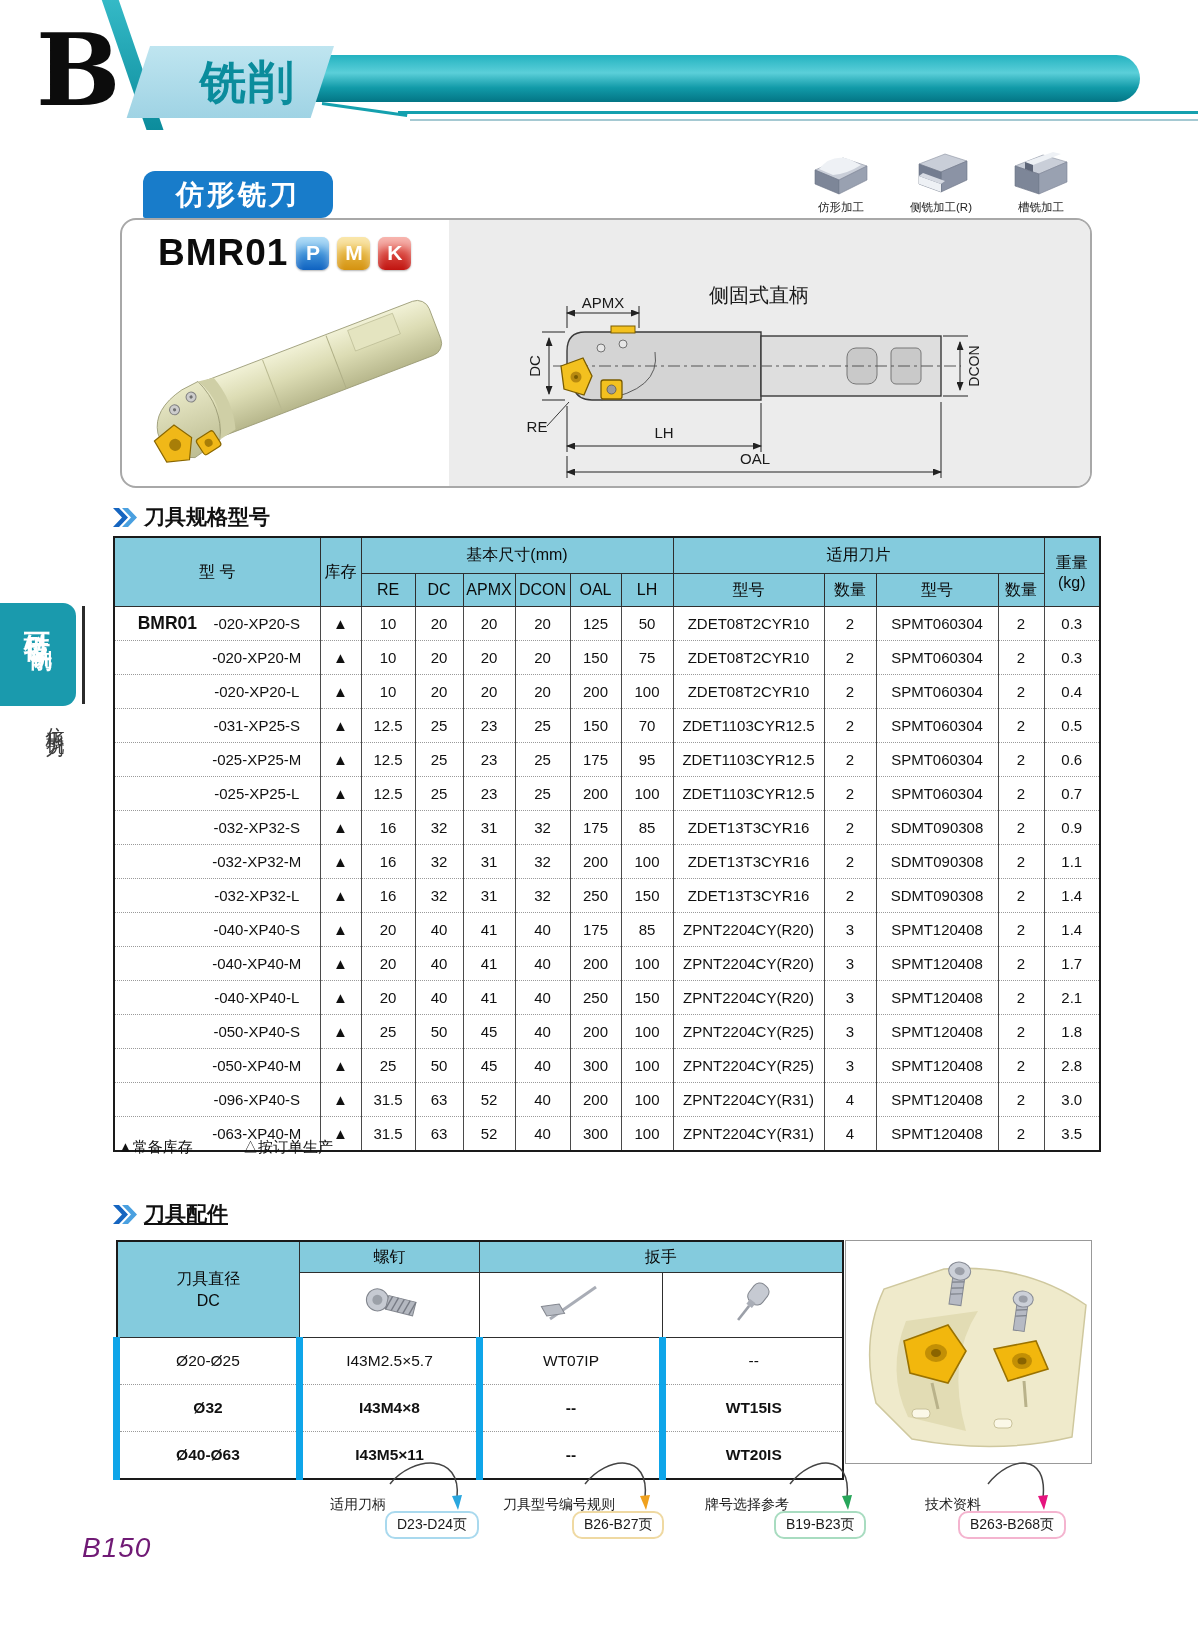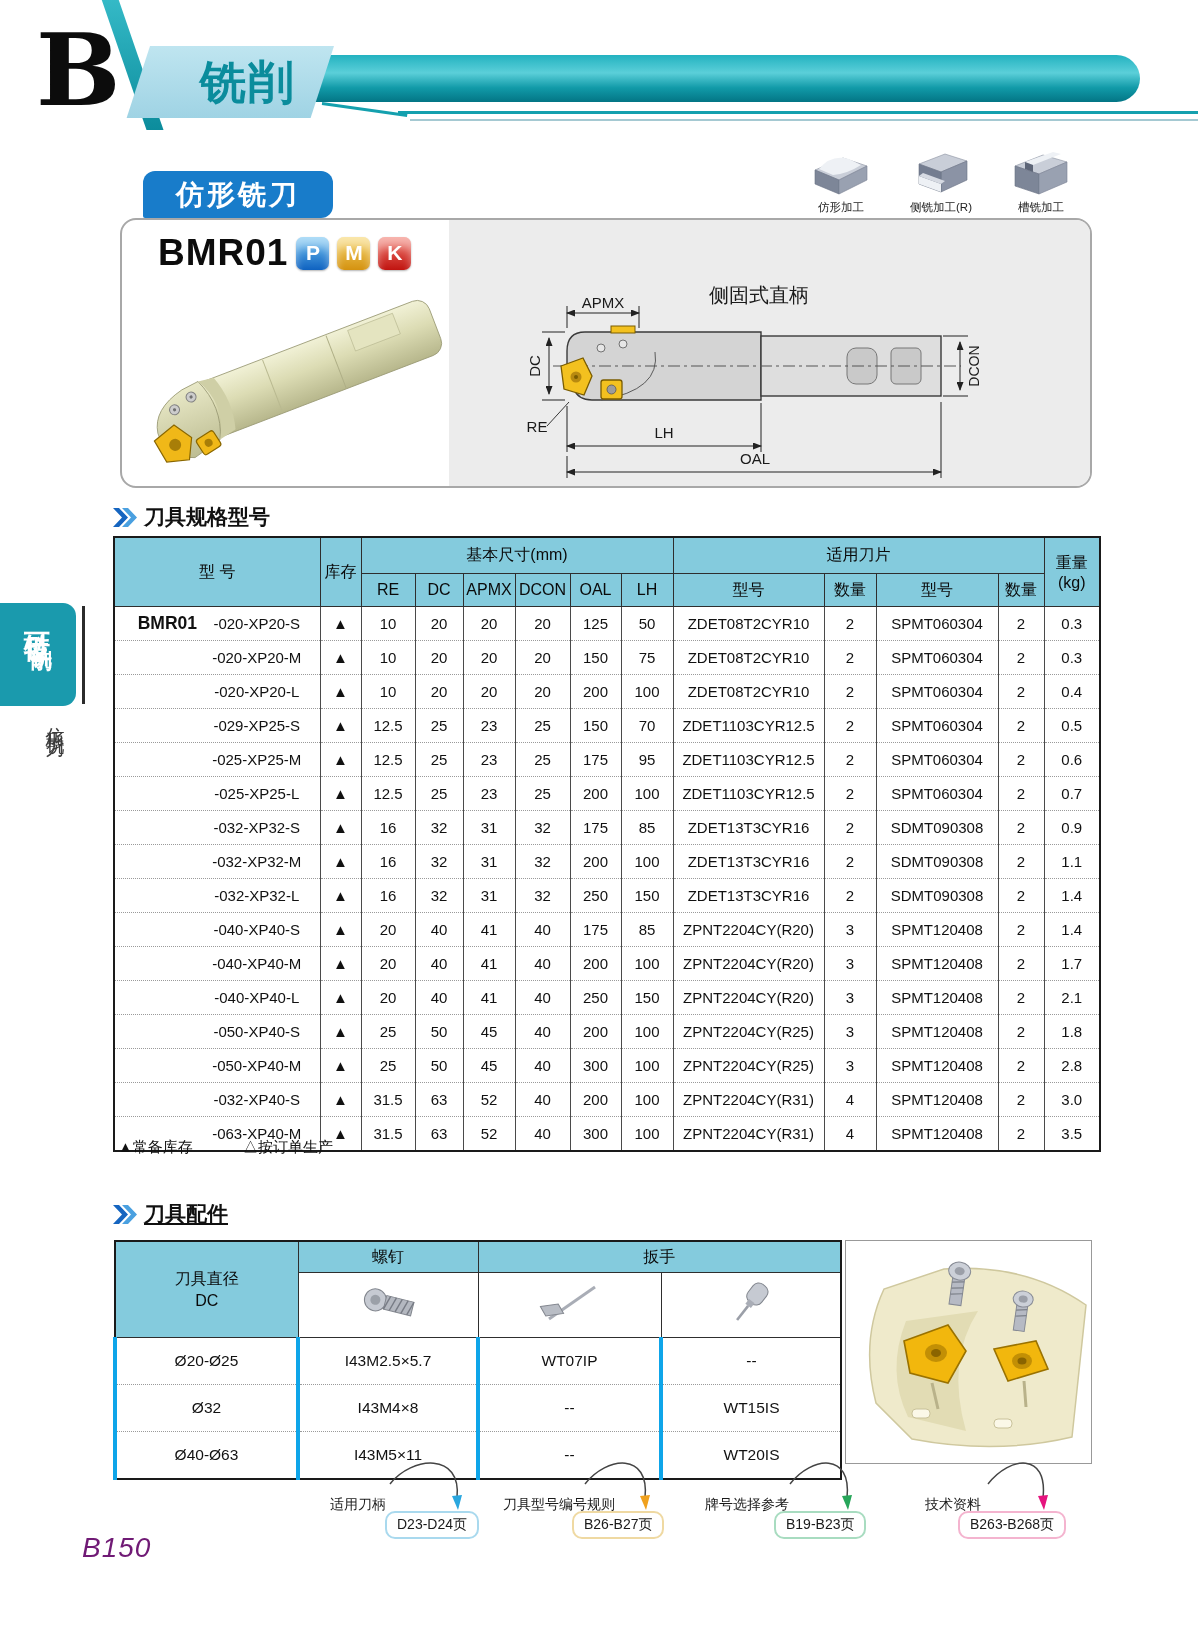--- a/index.html
+++ b/index.html
@@ -70,23 +70,23 @@
   .mprefix { display:inline-block; width:66px; font-weight:bold; font-size:17.5px; }
   .msuffix { font-weight:normal; font-size:15px;margin-left:13px; }
   .footnotes { left:118px; top:1138px; font-size:15px; color:#111; }
   .footnotes span { margin-right:46px; }
 
   
   .acc-wrap { left:113px; top:1240px; }
   table.acc { border-collapse:collapse; table-layout:fixed; width:726px; border:2px solid #1a1a1a; }
   table.acc th { background:#84cbdd; border:1px solid #2e2e2e; font-weight:normal; font-size:16px; color:#0a0a0a; }
   table.acc .img-row td { background:#fff; border:1px solid #2e2e2e; height:62px; text-align:center; }
-  table.acc td { border-left:4px solid #0ea5e9; border-right:1px solid #4a4a4a; font-size:15.5px;
+  table.acc td { border-left:7px solid #0ea5e9; border-right:1px solid #4a4a4a; font-size:15.5px;
                  text-align:center; height:44px; }
-  table.acc tbody.vals tr:not(:first-child) td { border-top:1px dotted #9a9a9a; }
+  table.acc tbody.vals tr:not(:first-child) td { border-top:1px dotted #9a9a9a;font-weight:bold; }
   .dc-head { line-height:1.35; font-size:16px; }
   .acc-img { left:845px; top:1240px; width:245px; height:222px; border:1px solid #999; background:#fff; }
 
   
   .flink-label { position:absolute; font-size:14px; color:#1a1a1a; }
   .fbadge { position:absolute; border:2px solid #ccc; border-radius:10px; background:#fff;
             font-size:14px; padding:3px 10px; color:#1a1a1a; white-space:nowrap; }
   .fsvg { left:0; top:1440px; pointer-events:none; }
   .pageno { left:82px; top:1532px; font-size:28px; font-style:italic; color:#701a75;
             font-family:"Liberation Sans", sans-serif; letter-spacing:1px; }
@@ -336,21 +336,21 @@
             <td>20</td>
             <td>200</td>
             <td>100</td>
             <td>ZDET08T2CYR10</td>
             <td>2</td>
             <td>SPMT060304</td>
             <td>2</td>
             <td>0.4</td>
           </tr>
           <tr>
-            <td class="c-model"><span class="mprefix"></span><span class="msuffix">-029-XP25-S</span></td>
+            <td class="c-model"><span class="mprefix"></span><span class="msuffix">-031-XP25-S</span></td>
             <td>▲</td>
             <td>12.5</td>
             <td>25</td>
             <td>23</td>
             <td>25</td>
             <td>150</td>
             <td>70</td>
             <td>ZDET1103CYR12.5</td>
             <td>2</td>
             <td>SPMT060304</td>
@@ -501,21 +501,21 @@
             <td>40</td>
             <td>300</td>
             <td>100</td>
             <td>ZPNT2204CY(R25)</td>
             <td>3</td>
             <td>SPMT120408</td>
             <td>2</td>
             <td>2.8</td>
           </tr>
           <tr>
-            <td class="c-model"><span class="mprefix"></span><span class="msuffix">-032-XP40-S</span></td>
+            <td class="c-model"><span class="mprefix"></span><span class="msuffix">-096-XP40-S</span></td>
             <td>▲</td>
             <td>31.5</td>
             <td>63</td>
             <td>52</td>
             <td>40</td>
             <td>200</td>
             <td>100</td>
             <td>ZPNT2204CY(R31)</td>
             <td>4</td>
             <td>SPMT120408</td>

